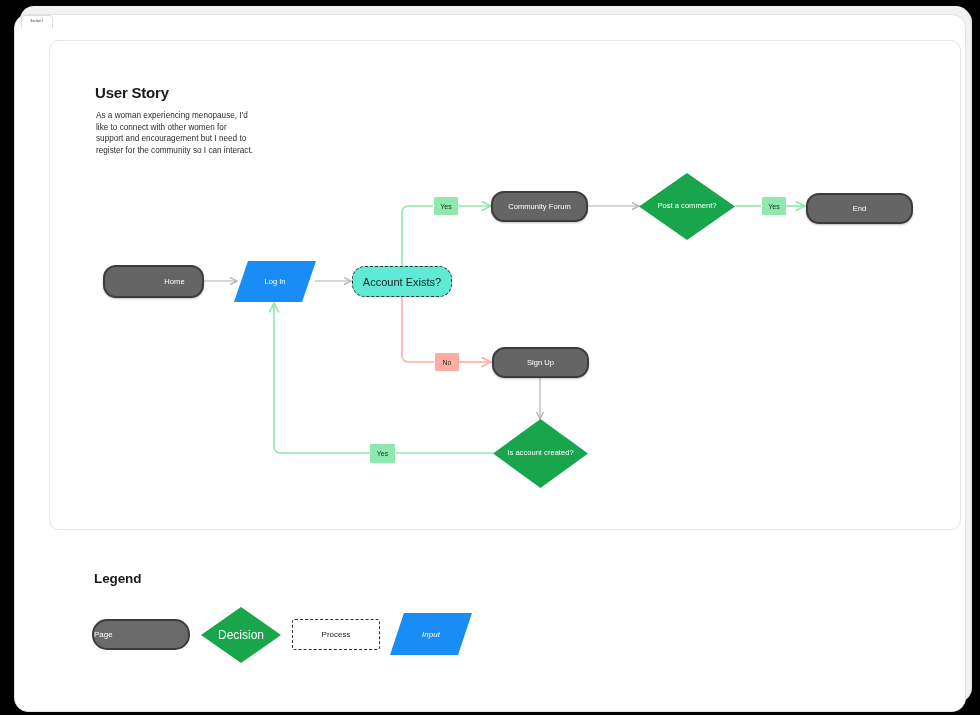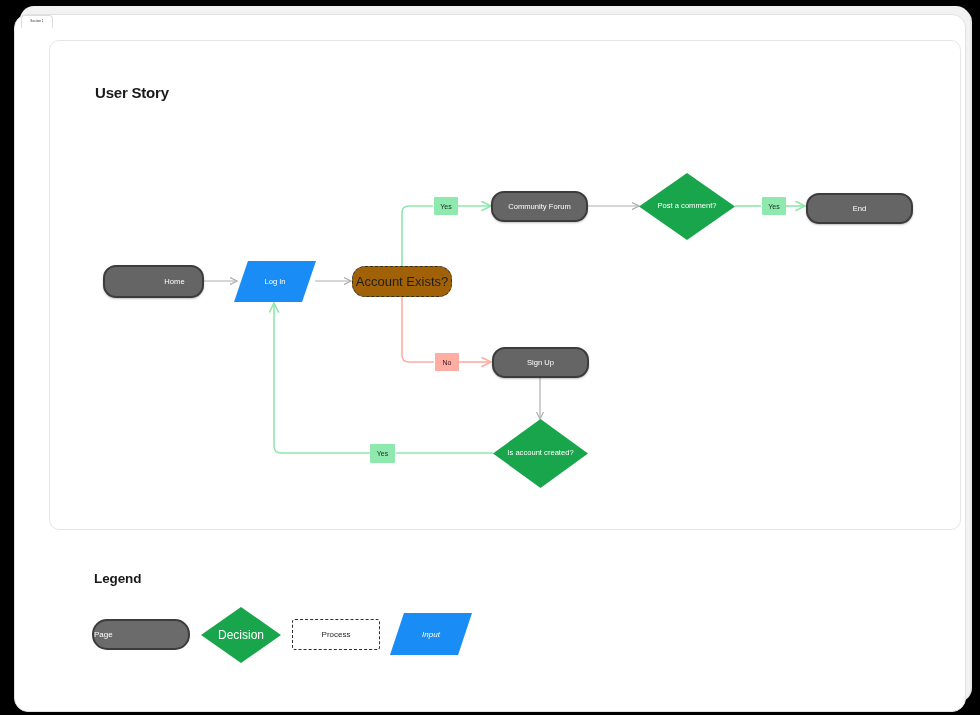--- a/index.html
+++ b/index.html
@@ -122,25 +122,25 @@
   .page-node {
     background: #656565;
     border: 2px solid #3c3c3c;
     border-radius: 13px;
     color: #ffffff;
     font-size: 7.6px;
     box-shadow: 0 1px 2px rgba(0,0,0,.25);
   }
 
   .process-node {
-    background: #a16207;
+    background: #5eead4;
     border: 1.6px dashed #2e2e2e;
     border-radius: 13px;
     color: #1f1f1f;
-    font-size: 13px;
+    font-size: 11px;
   }
 
   .decision-node {
     background: transparent;
     color: #ffffff;
     font-size: 7.6px;
     line-height: 10.5px;
   }
   .decision-node .dia {
     position: absolute;
@@ -240,20 +240,21 @@
 
   <div class="window">
 
     <div class="tab">
       <span class="tab-label">Section 1</span>
     </div>
 
     <div class="card"></div>
 
     <div class="story-title">User Story</div>
+    <div class="story-body">As a woman experiencing menopause, I'd like to connect with other women for support and encouragement but I need to register for the community so I can interact.</div>
 
     <svg id="wires" viewBox="0 0 980 715">
       <defs>
         <marker id="ag" markerWidth="7" markerHeight="7" refX="6" refY="3" orient="auto">
           <path d="M0,0 L6,3 L0,6" fill="none" stroke="#b0b0b0" stroke-width="1"></path>
         </marker>
         <marker id="agr" markerWidth="7" markerHeight="7" refX="6" refY="3" orient="auto">
           <path d="M0,0 L6,3 L0,6" fill="none" stroke="#ffada3" stroke-width="1"></path>
         </marker>
         <marker id="agg" markerWidth="7" markerHeight="7" refX="6" refY="3" orient="auto">

